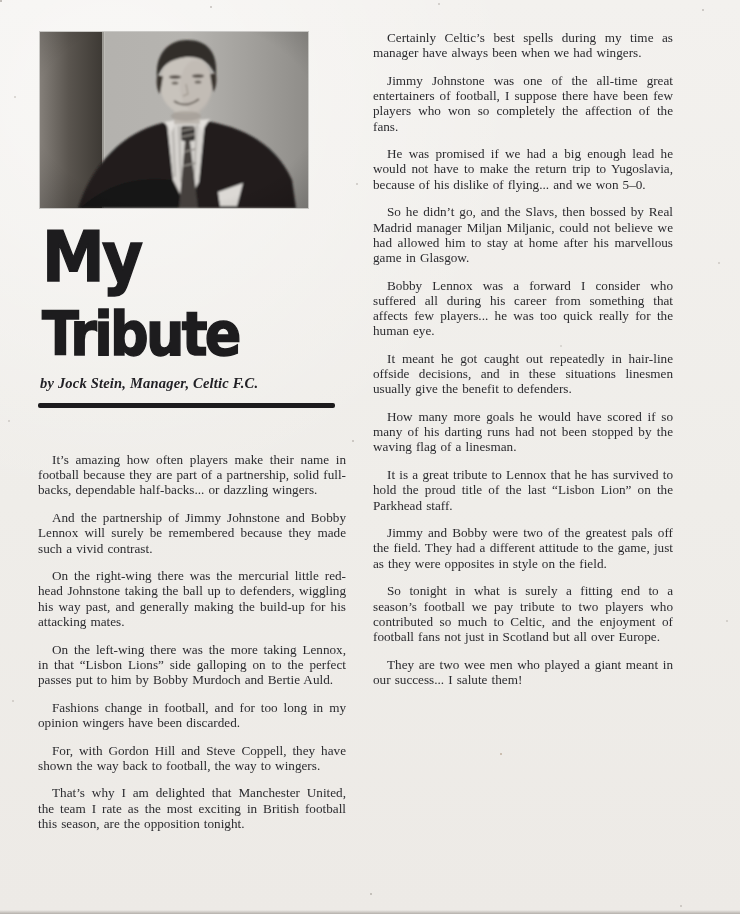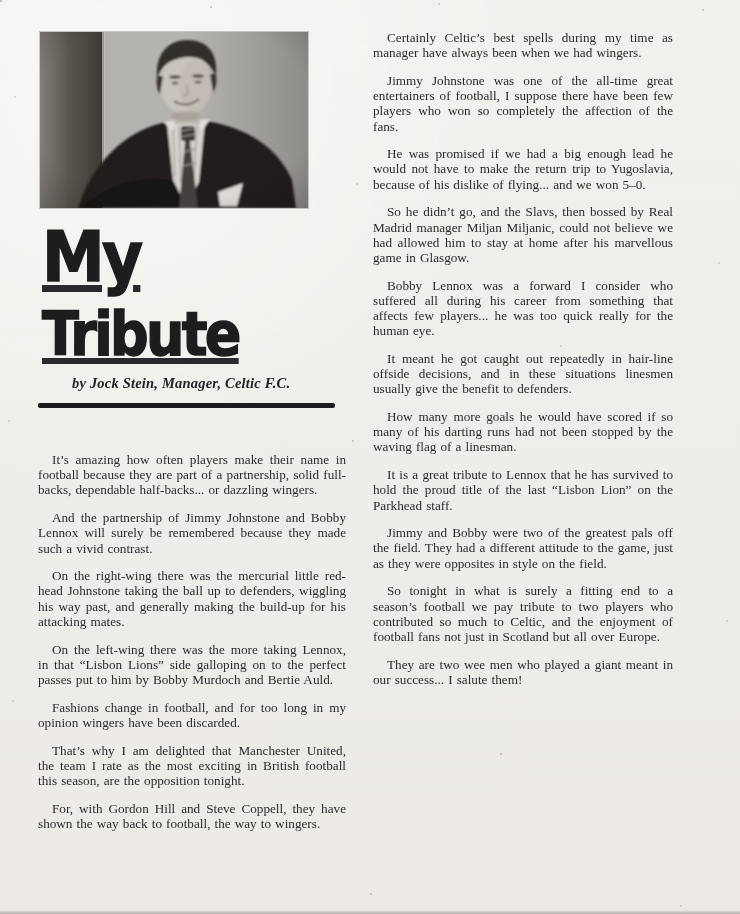--- a/index.html
+++ b/index.html
@@ -27,34 +27,34 @@
       8px 420px 0 rgba(120,112,104,.3), 352px 440px 0 rgba(120,112,104,.4),
       560px 345px 0 rgba(120,112,104,.25), 500px 753px 0 rgba(150,120,90,.5),
       12px 700px 0 rgba(120,112,104,.3), 726px 620px 0 rgba(120,112,104,.3),
       370px 893px 0 rgba(120,112,104,.45), 680px 905px 0 rgba(120,112,104,.35);
   }
   .photo{
     position:absolute;left:40px;top:32px;width:268px;height:176px;
     box-shadow:0 0 0 1px rgba(60,58,54,.25);
     overflow:hidden;
   }
-  .title-block{position:absolute;left:42px;top:222px;width:300px;text-decoration:underline;}
+  .title-block{position:absolute;left:42px;top:222px;width:300px;}
   .title-line{
     font-family:"DejaVu Sans", sans-serif;
     font-weight:bold;color:#1d1c1e;
     letter-spacing:-3px;line-height:1;
     transform:scaleX(.9);transform-origin:0 50%;
     -webkit-text-stroke:1.5px #1d1c1e;
   }
   .title-line1{font-size:70px;}
   .title-line2{font-size:60px;margin-top:12px;}
   .byline{
     position:absolute;left:40px;top:374px;width:300px;
     font:italic bold 14.5px/18px "Liberation Serif", serif;
-    color:#222126;letter-spacing:.2px;margin-left:32px;
+    color:#222126;letter-spacing:.2px;
   }
   .rule{
     position:absolute;left:38px;top:403px;width:297px;height:5px;
     background:#1c1b1d;border-radius:2px;
   }
   .col{position:absolute;}
   .col-left{left:38px;top:452px;width:308px;}
   .col-right{left:373px;top:30px;width:300px;}
   .col p{
     margin:0 0 12.5px 0;
@@ -139,22 +139,22 @@
   <div class="byline">by Jock Stein, Manager, Celtic F.C.</div>
 
   <div class="rule"></div>
 
   <div class="col col-left">
     <p>It’s amazing how often players make their name in football because they are part of a partnership, solid full-backs, dependable half-backs... or dazzling wingers.</p>
     <p>And the partnership of Jimmy Johnstone and Bobby Lennox will surely be remembered because they made such a vivid contrast.</p>
     <p>On the right-wing there was the mercurial little red-head Johnstone taking the ball up to defenders, wiggling his way past, and generally making the build-up for his attacking mates.</p>
     <p>On the left-wing there was the more taking Lennox, in that “Lisbon Lions” side galloping on to the perfect passes put to him by Bobby Murdoch and Bertie Auld.</p>
     <p>Fashions change in football, and for too long in my opinion wingers have been discarded.</p>
+    <p>For, with Gordon Hill and Steve Coppell, they have shown the way back to football, the way to wingers.</p>
     <p>That’s why I am delighted that Manchester United, the team I rate as the most exciting in British football this season, are the opposition tonight.</p>
-    <p>For, with Gordon Hill and Steve Coppell, they have shown the way back to football, the way to wingers.</p>
   </div>
 
   <div class="col col-right">
     <p>Certainly Celtic’s best spells during my time as manager have always been when we had wingers.</p>
     <p>Jimmy Johnstone was one of the all-time great entertainers of football, I suppose there have been few players who won so completely the affection of the fans.</p>
     <p>He was promised if we had a big enough lead he would not have to make the return trip to Yugoslavia, because of his dislike of flying... and we won 5–0.</p>
     <p>So he didn’t go, and the Slavs, then bossed by Real Madrid manager Miljan Miljanic, could not believe we had allowed him to stay at home after his marvellous game in Glasgow.</p>
     <p>Bobby Lennox was a forward I consider who suffered all during his career from something that affects few players... he was too quick really for the human eye.</p>
     <p>It meant he got caught out repeatedly in hair-line offside decisions, and in these situations linesmen usually give the benefit to defenders.</p>
     <p>How many more goals he would have scored if so many of his darting runs had not been stopped by the waving flag of a linesman.</p>

